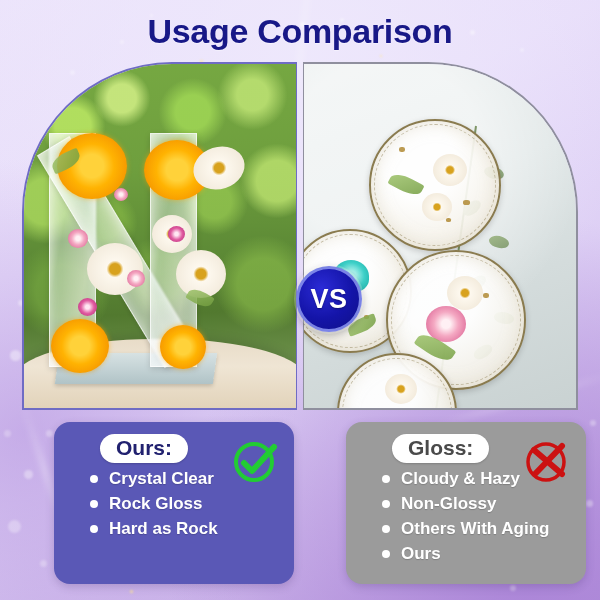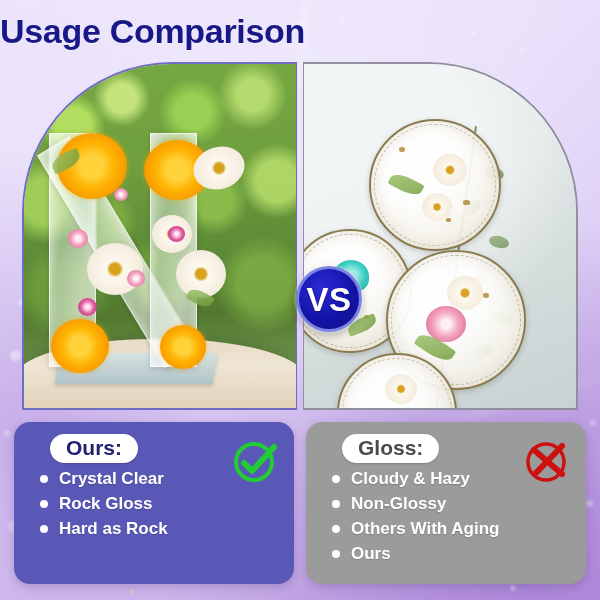--- a/index.html
+++ b/index.html
@@ -19,21 +19,21 @@
   .bokeh{ position:absolute; border-radius:50%; pointer-events:none; }
   .glow-streak{
     position:absolute; pointer-events:none;
     background:linear-gradient(90deg, rgba(255,255,255,0) 0%, rgba(255,255,255,0.55) 50%, rgba(255,255,255,0) 100%);
     filter:blur(3px);
   }
 
   
   .title{
     position:absolute; top:12px; left:0; width:600px;
-    text-align:left;
+    text-align:center;
     font-size:34px; font-weight:bold; letter-spacing:-0.3px;
     color:#181887;
     text-shadow:0 1px 1px rgba(255,255,255,0.45);
     z-index:6;
   }
 
   
   .photos{
     position:absolute; top:62px; left:22px; width:556px; height:348px;
     display:flex; gap:6px; z-index:4;
@@ -149,33 +149,34 @@
   .vs{
     position:absolute; left:296px; top:266px;
     width:66px; height:66px; border-radius:50%;
     background:radial-gradient(circle at 38% 32%, #2b2bd6 0%, #1414a8 55%, #101088 100%);
     border:3px solid rgba(140,150,240,0.85);
     box-shadow:0 0 0 2px rgba(255,255,255,0.22), 0 3px 8px rgba(0,0,0,0.3);
     display:flex; align-items:center; justify-content:center;
     z-index:9;
   }
   .vs span{
-    color:#ffffff; font-size:33px; font-weight:bold; letter-spacing:0.5px;
+    color:#ffffff; font-size:27px; font-weight:bold; letter-spacing:0.5px;
     line-height:1; text-shadow:0 1px 2px rgba(0,0,0,0.35);
   }
 
   
   .cards{
     position:absolute; left:14px; top:422px; width:572px; height:162px;
     display:flex; gap:12px; z-index:6;
   }
   .card{
     position:relative; flex:1 1 0; border-radius:16px;
-    padding:12px 14px 10px 8px;
+    padding:12px 14px 10px 18px;
     box-shadow:0 3px 9px rgba(60,40,100,0.22);
+    margin-left:40px;
   }
   .card.ours{ background:#5a58b6; }
   .card.others{ background:#9b9b9b; }
 
   .pill{
     display:inline-block;
     background:#ffffff; border-radius:999px;
     padding:3px 16px 4px 16px;
     font-size:21px; font-weight:bold; color:#21216f;
     line-height:1.05;

